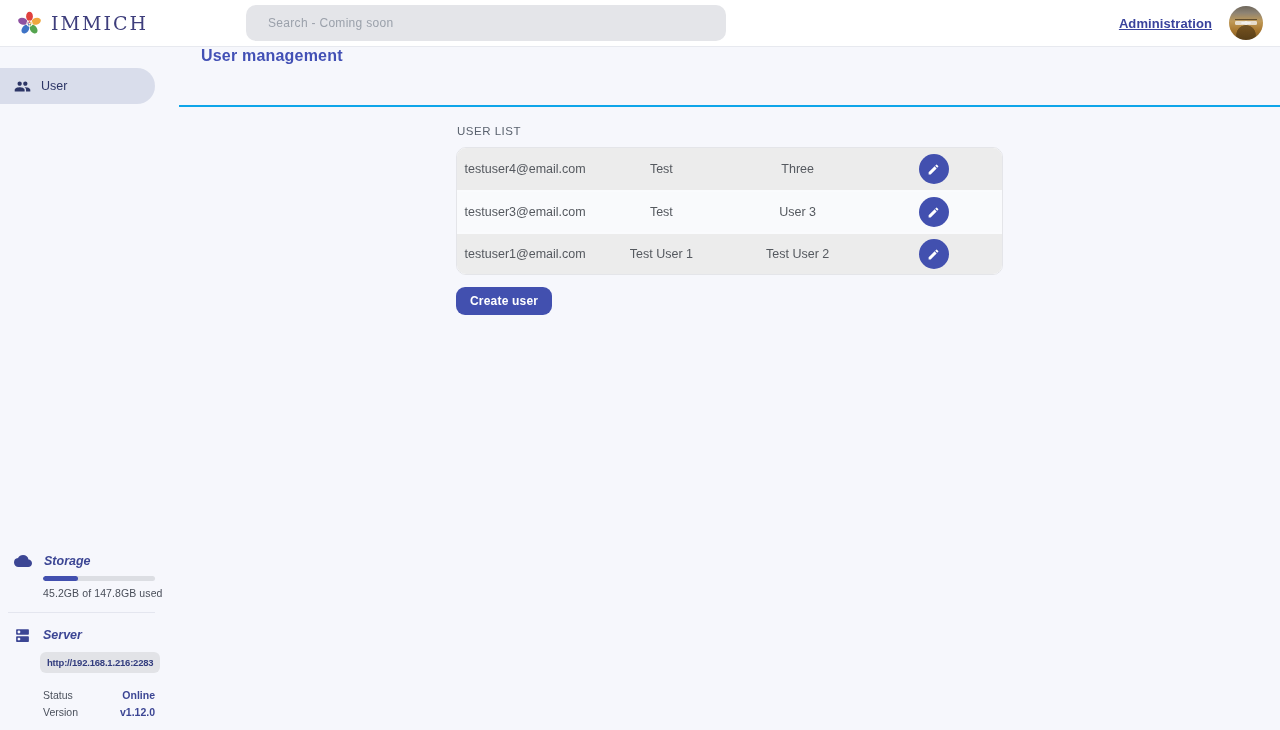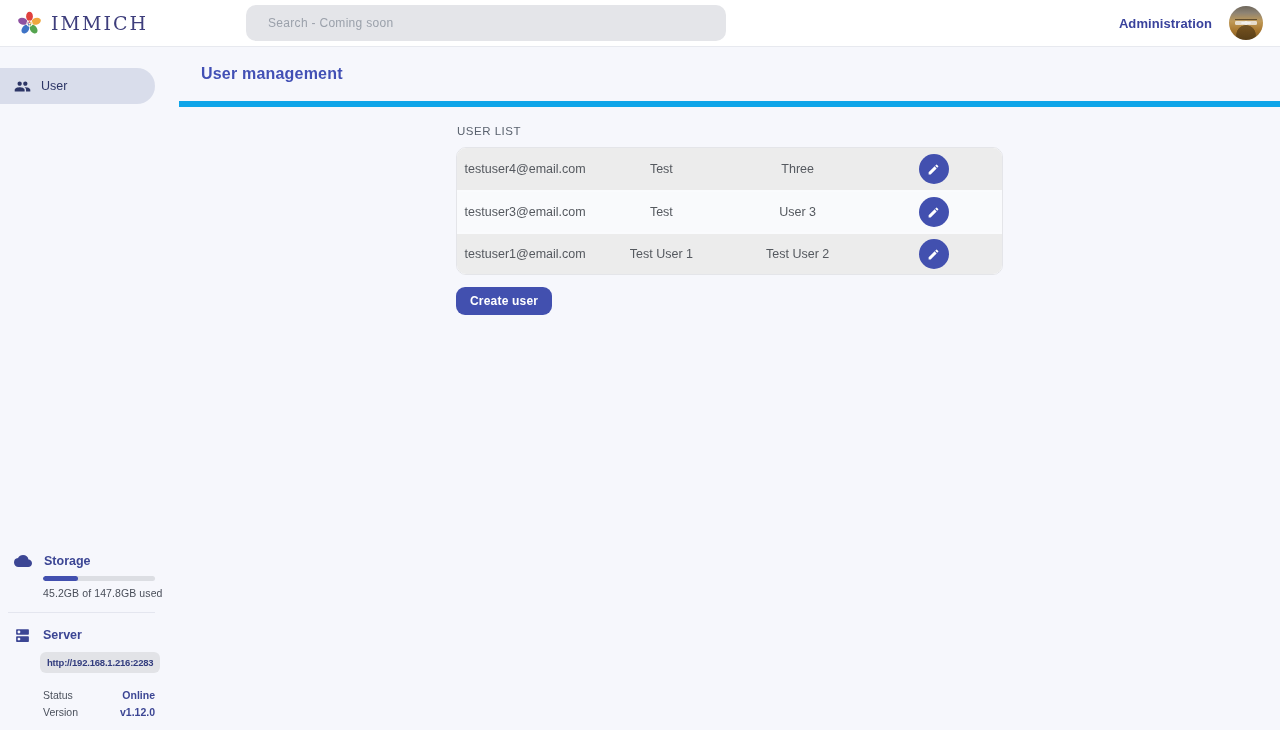--- a/index.html
+++ b/index.html
@@ -24,21 +24,21 @@
     font-size:19px; letter-spacing:2px; color:#3e3e7c; font-weight:400;
   }
   .searchbar {
     margin-left:98px; width:480px; height:36px; border:none; outline:none;
     background:#e4e5e9; border-radius:10px; padding:0 22px;
     font-size:12px; color:#4a4f5a; font-family:"Liberation Sans", sans-serif;
   }
   .searchbar::placeholder { color:#9ba1ab; letter-spacing:0.3px; }
   .topbar-right { margin-left:auto; display:flex; align-items:center; gap:17px; }
   .admin-link {
-    font-size:13px; font-weight:600; color:#39429c; 
+    font-size:13px; font-weight:600; color:#39429c; text-decoration:underline;
     cursor:pointer; letter-spacing:0.1px;
   }
   .avatar {
     width:34px; height:34px; border-radius:50%; cursor:pointer; overflow:hidden;
     background:
       radial-gradient(circle at 50% 85%, rgba(58,40,14,.55) 0 28%, transparent 30%),
       linear-gradient(180deg, #6e675c 0%, #8d8374 20%, #c09a58 45%, #a8772f 72%, #7d5a24 100%);
     position:relative; flex-shrink:0;
   }
   .avatar::after { 
@@ -58,21 +58,21 @@
     margin-top:21px; width:155px; height:36px; background:#d9ddeb;
     border-radius:0 18px 18px 0; display:flex; align-items:center;
     padding-left:14px; gap:10px; cursor:pointer;
   }
   .side-item .lbl { font-size:12.5px; font-weight:500; color:#2c3566; }
   .icon-ink { color:#2c3566; }
   .icon-accent { color:#3c4694; }
 
   .side-bottom { position:absolute; left:0; bottom:10px; width:171px; }
   .info-row { display:flex; align-items:center; padding-left:14px; gap:12px; height:20px; }
-  .info-title { font-size:12.5px; font-weight:700; color:#3c4694; }
+  .info-title { font-size:12.5px; font-weight:700; color:#3c4694;font-style:italic; }
   .progress-track {
     margin:5px 0 0 43px; width:112px; height:5px; border-radius:3px; background:#dcdee3;
     overflow:hidden;
   }
   .progress-fill { height:100%; border-radius:3px; background:#4250af; }
   .usage-text { margin:6px 0 0 43px; font-size:10.5px; color:#494e59; letter-spacing:0.1px; }
   .side-divider { border:none; border-top:1px solid #e4e6ef; margin:13px 8px 12px 8px; width:147px; }
   .url-chip {
     display:inline-block; margin:7px 0 13px 40px; background:#e2e3e7; border-radius:6px;
     padding:5px 7px; font-size:9.5px; font-weight:700; color:#323c7e; letter-spacing:-0.2px;
@@ -81,22 +81,22 @@
   .kv-row {
     display:flex; justify-content:space-between; align-items:center;
     margin-left:43px; width:112px; height:17px;
   }
   .kv-label { font-size:10.5px; color:#4b515c; }
   .kv-value { font-size:10.5px; font-weight:700; color:#3c4694; }
 
   
   .main { flex:1; display:flex; flex-direction:column; min-width:0; }
   .page-header {
-    height:60px; display:flex; align-items:center; padding-left:22px;
-    border-bottom:6px solid #0ea5e9; flex-shrink:0;
+    height:60px; display:flex; padding-left:22px;
+    border-bottom:2px solid #0ea5e9; flex-shrink:0;
   }
   .page-title { font-size:16px; font-weight:600; color:#4250b5; letter-spacing:0.2px; }
   .content { flex:1; overflow:auto; }
   .content-inner { width:547px; margin:0 auto; padding-top:10px; }
   .section-label {
     font-size:11.5px; color:#5a626e; letter-spacing:0.5px; margin:8px 0 10px 1px;
   }
   .thead {
     height:34px; background:#ffffff; border:1px solid #e7e8ec; border-radius:10px;
     display:grid; grid-template-columns:repeat(4,1fr); align-items:center;

